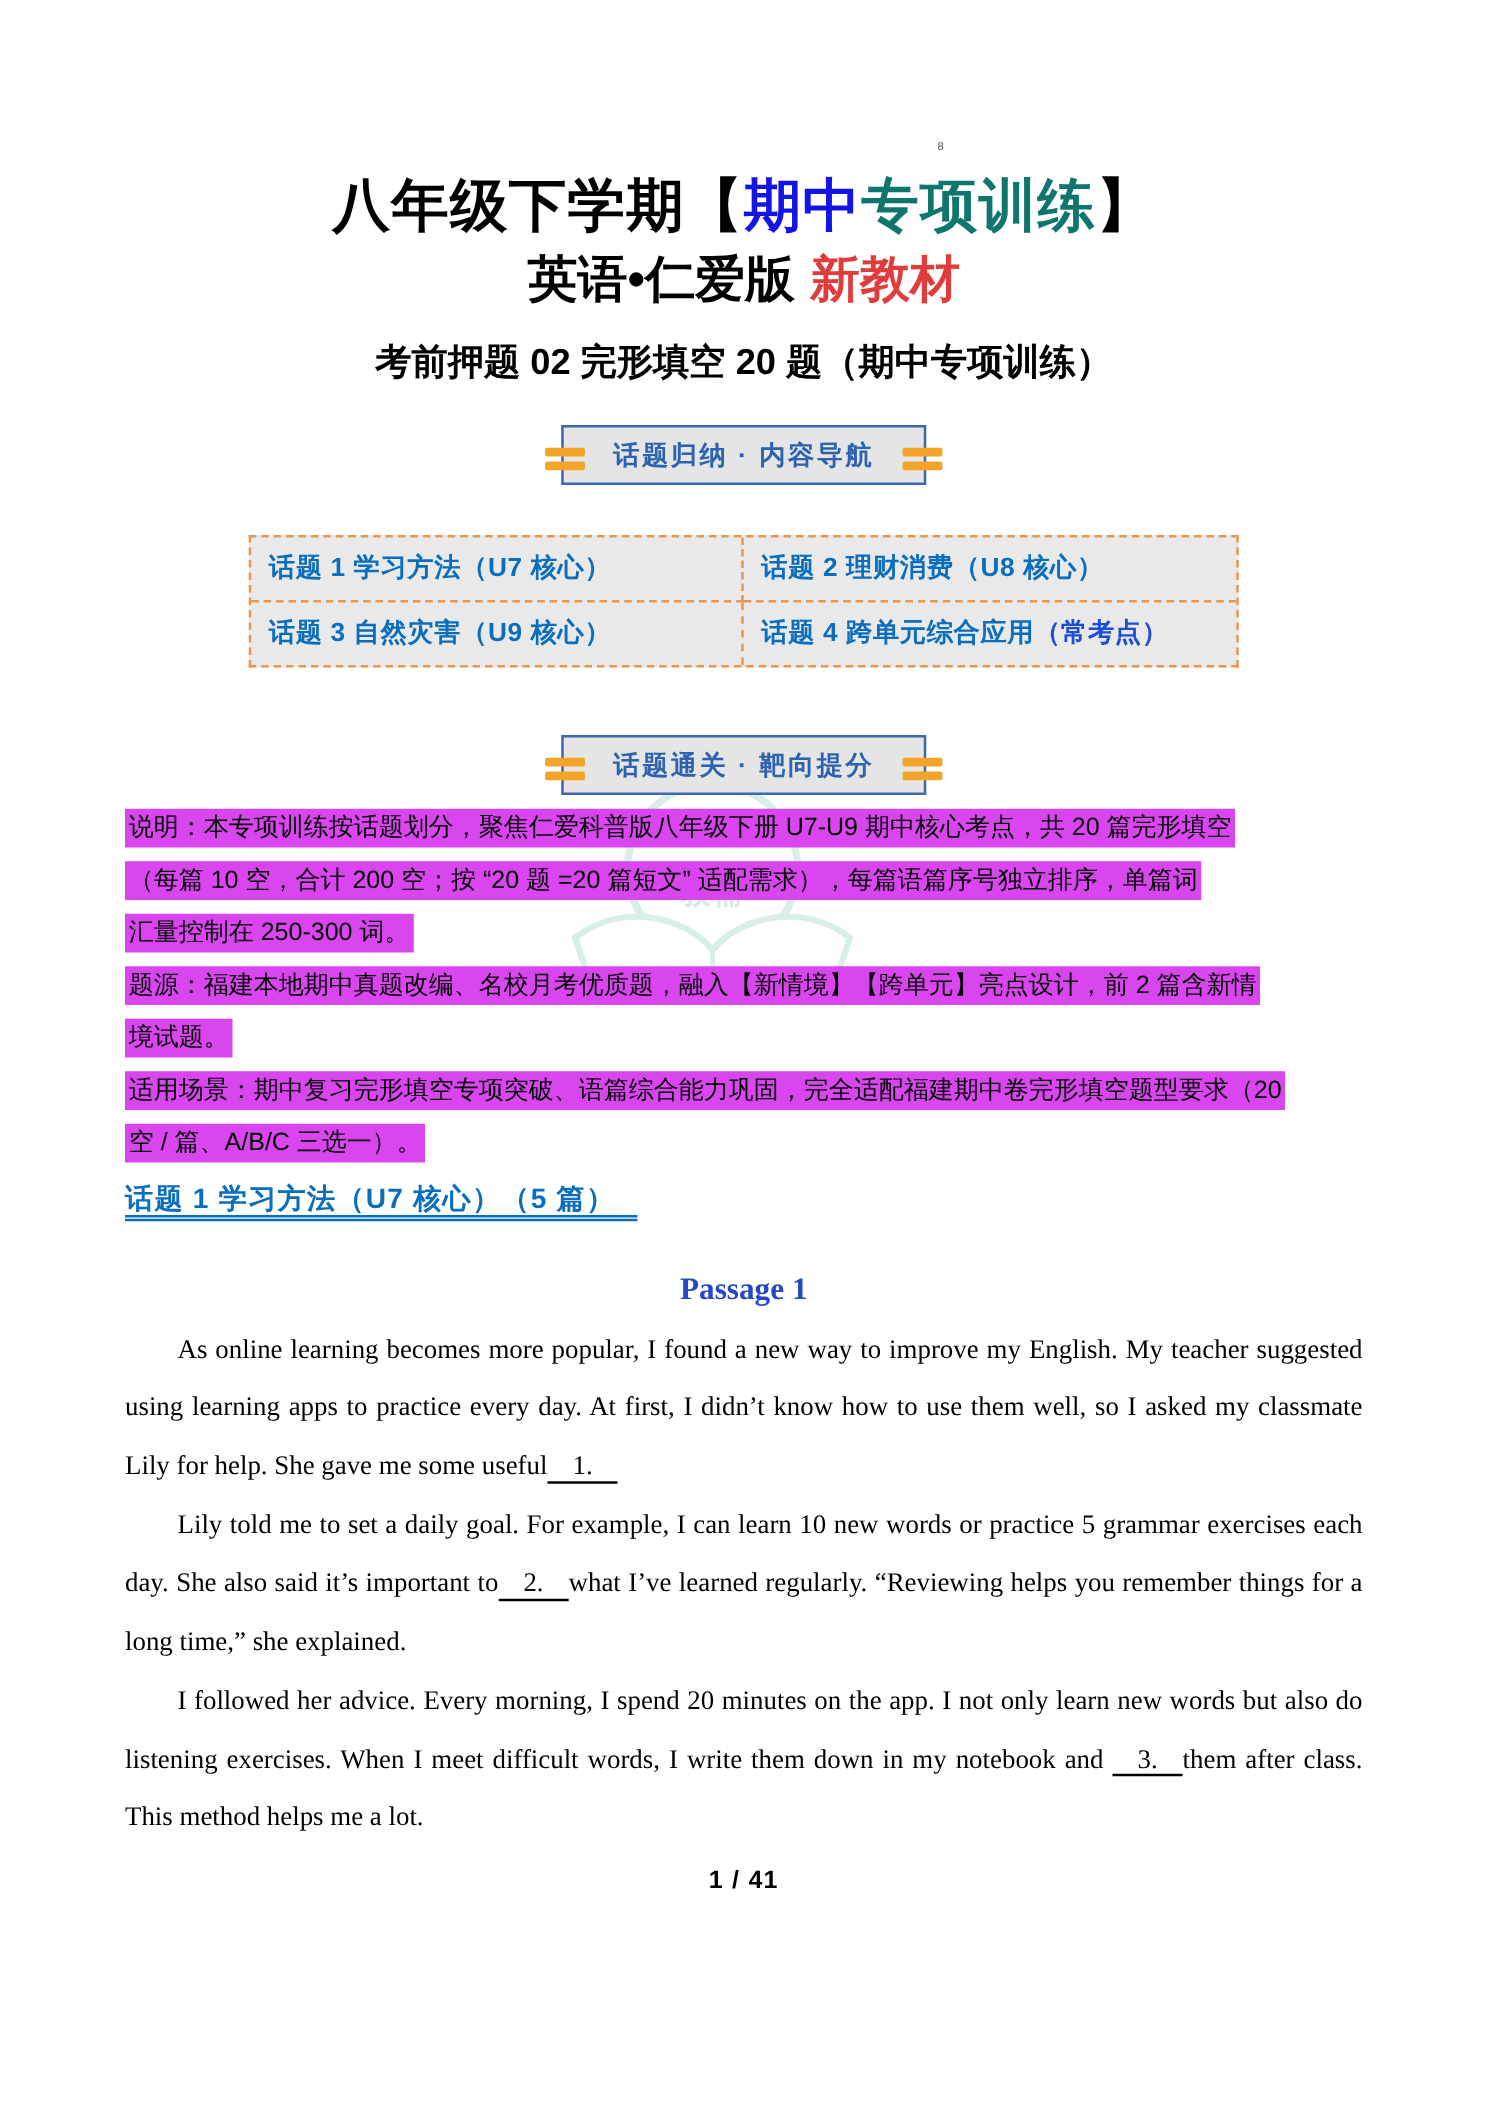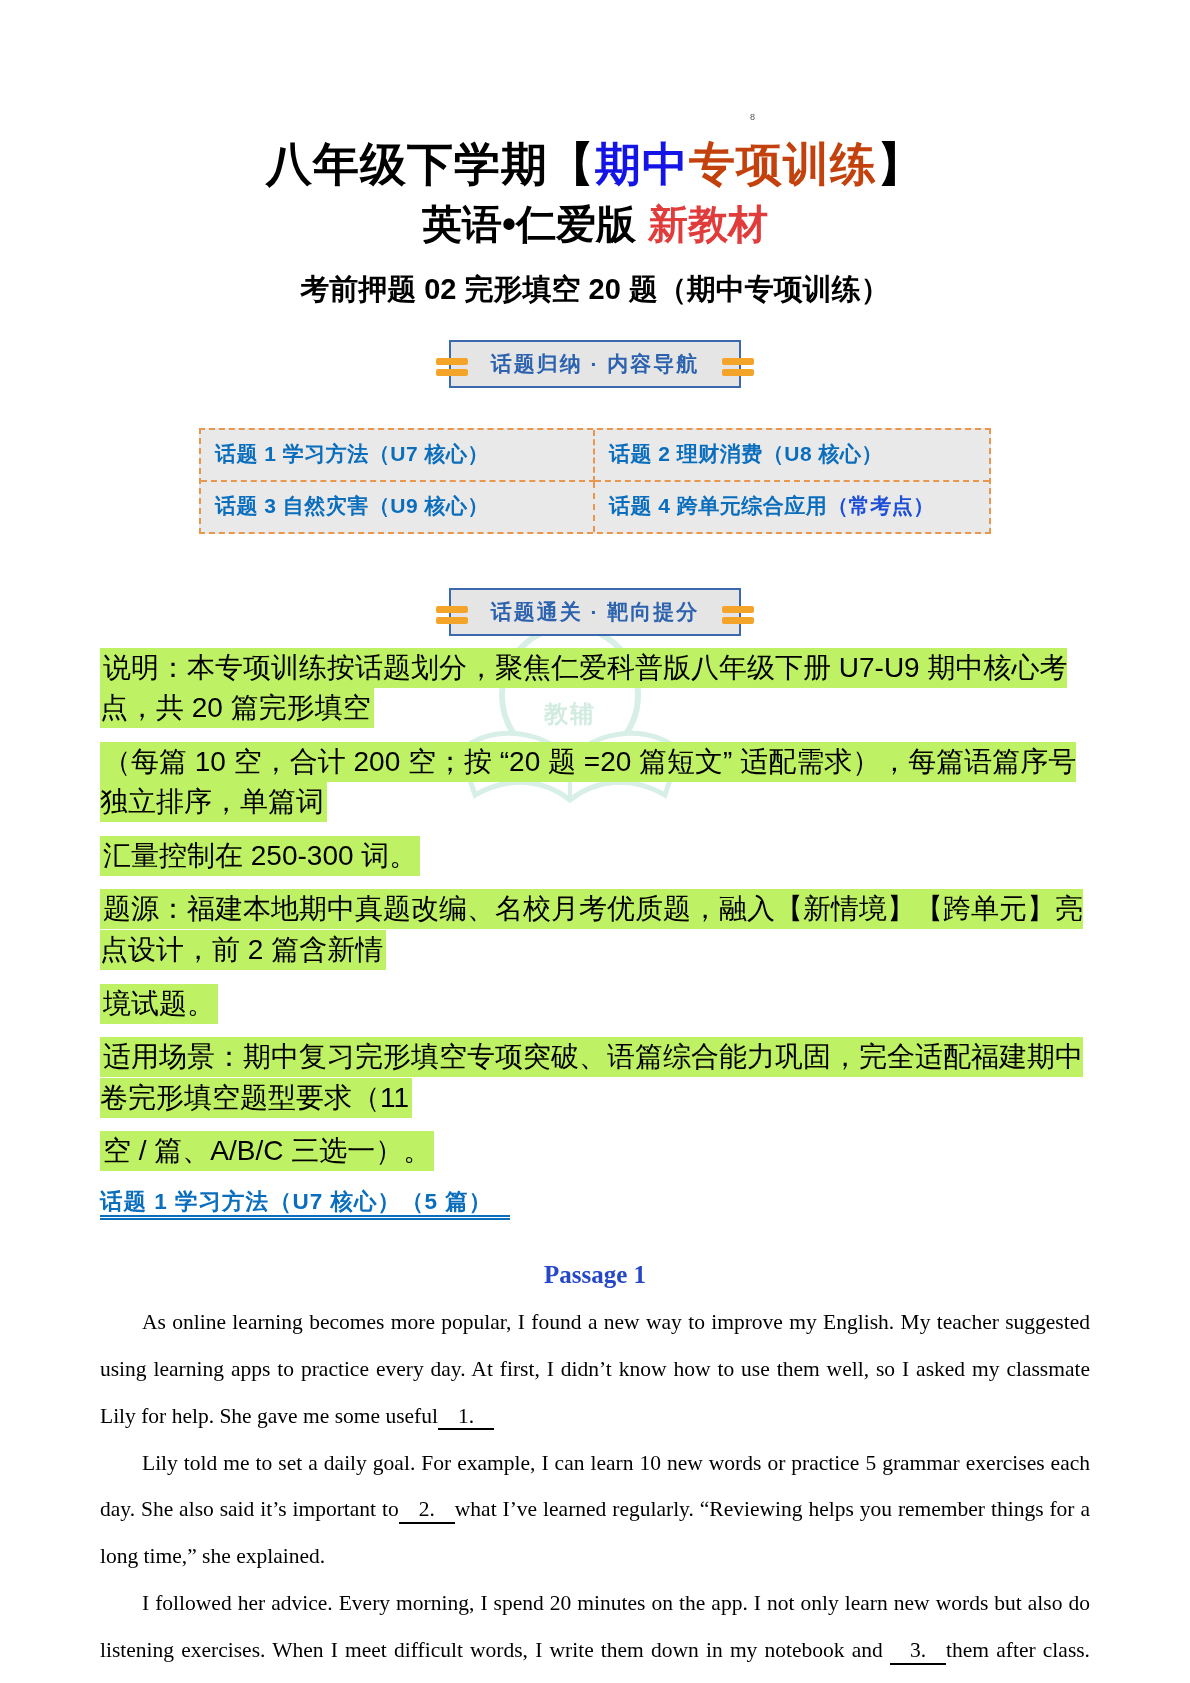--- a/index.html
+++ b/index.html
@@ -19,21 +19,21 @@
     position: absolute; top: 112px; left: 750px;
     font-size: 9px; color: #555; z-index: 2;
   }
 
   
   .title {
     text-align: center; font-size: 46px; font-weight: bold;
     letter-spacing: 1px; line-height: 1.25; margin-top: 24px;
   }
   .title .blue { color: #1414e6; }
-  .title .red  { color: #c2410c; }
+  .title .red  { color: #0f766e; }
   .subtitle {
     text-align: center; font-size: 40px; font-weight: bold;
     line-height: 1.2; margin-top: 6px;
   }
   .subtitle .red { color: #e03c3c; margin-left: 12px; }
   .exam-line {
     text-align: center; font-size: 29px; font-weight: bold; margin-top: 22px;
   }
 
   
@@ -72,22 +72,22 @@
     white-space: nowrap;
   }
   .topic-cell.col-left  { border-right: 2px dashed #e8974f; }
   .topic-cell.row-top   { border-bottom: 2px dashed #e8974f; }
   .topic-cell .red { color: #1d4ed8; }
 
   
   .notes { margin-top: 12px; }
   .note-line { margin: 0 0 13px 0; line-height: 1.45; }
   .note-line span.hl {
-    background: #bef264; color: #000;
-    font-size: 28px; padding: 4px 3px 5px 3px;
+    background: #d946ef; color: #000;
+    font-size: 20px; padding: 4px 3px 5px 3px;
   }
 
   
   .topic1-heading { margin-top: 14px; }
   .topic1-heading span {
     font-size: 22.5px; font-weight: bold; color: #0a6ebd;
     letter-spacing: 1px;
     border-bottom: 5px double #0a6ebd;
     padding-bottom: 1px; padding-right: 18px; text-align: center;
   }
@@ -205,21 +205,21 @@
           </span>
       </div>
     </div>
 
     <div class="notes">
       <div class="note-line"><span class="hl">说明：本专项训练按话题划分，聚焦仁爱科普版八年级下册 U7-U9 期中核心考点，共 20 篇完形填空</span></div>
       <div class="note-line"><span class="hl">（每篇 10 空，合计 200 空；按 “20 题 =20 篇短文” 适配需求），每篇语篇序号独立排序，单篇词</span></div>
       <div class="note-line"><span class="hl">汇量控制在 250-300 词。</span></div>
       <div class="note-line"><span class="hl">题源：福建本地期中真题改编、名校月考优质题，融入【新情境】【跨单元】亮点设计，前 2 篇含新情</span></div>
       <div class="note-line"><span class="hl">境试题。</span></div>
-      <div class="note-line"><span class="hl">适用场景：期中复习完形填空专项突破、语篇综合能力巩固，完全适配福建期中卷完形填空题型要求（11</span></div>
+      <div class="note-line"><span class="hl">适用场景：期中复习完形填空专项突破、语篇综合能力巩固，完全适配福建期中卷完形填空题型要求（20</span></div>
       <div class="note-line"><span class="hl">空 / 篇、A/B/C 三选一）。</span></div>
     </div>
 
     <div class="topic1-heading">
       <span>话题 1 学习方法（U7 核心）（5 篇）</span>
     </div>
 
     <div class="passage-title">Passage 1</div>
 
     <div class="passage-body">

